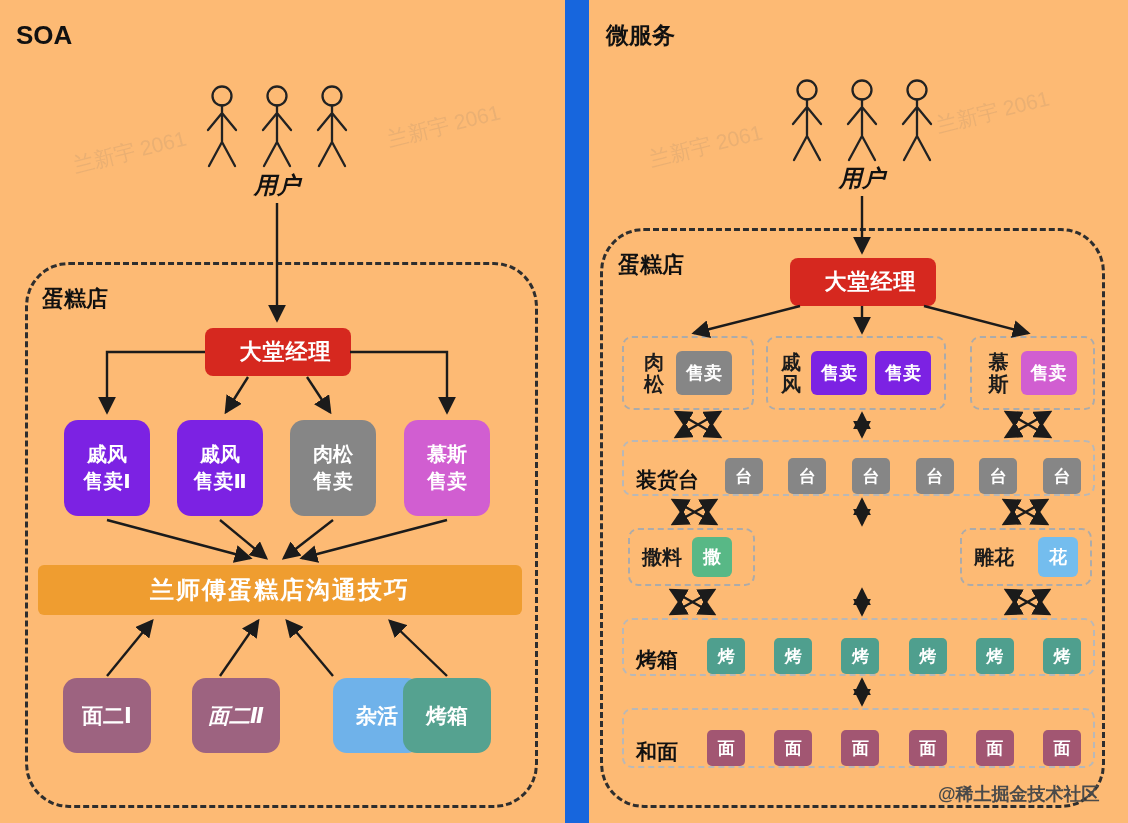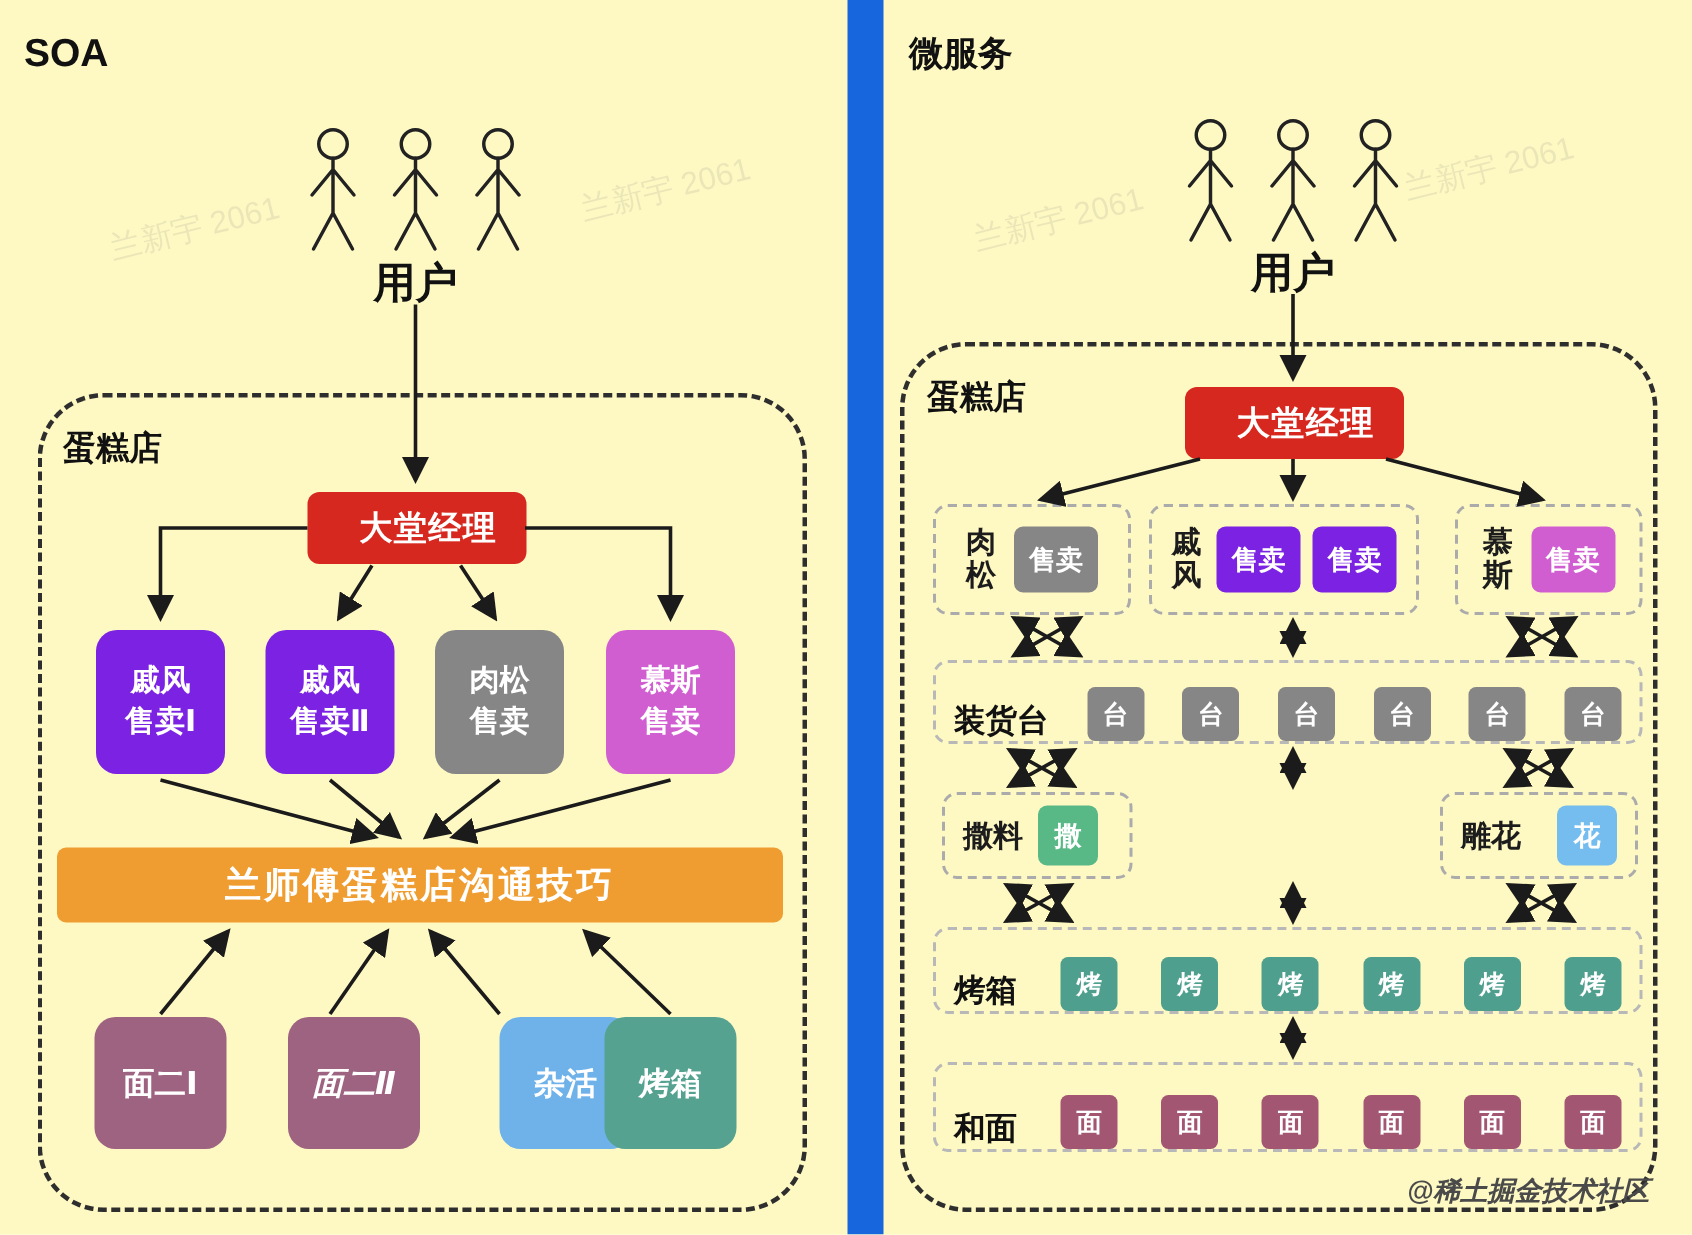--- a/index.html
+++ b/index.html
@@ -1,32 +1,32 @@
 <!DOCTYPE html>
 <html><head>
 <meta charset="utf-8">
 <style>
   * { margin:0; padding:0; box-sizing:border-box; }
   body { font-family:"Liberation Sans","DejaVu Sans",sans-serif; background:#ffffff; }
-  .stage { position:relative; width:1128px; height:823px; background:#fef9c3; overflow:hidden; }
+  .stage { position:relative; width:1128px; height:823px; background:#fdba74; overflow:hidden; }
   .divider { position:absolute; left:565px; top:0; width:24px; height:823px; background:#1766dd; }
   .panel-title { position:absolute; font-weight:bold; color:#111; }
   .wm { position:absolute; color:rgba(110,110,110,0.13); font-size:21px; transform:rotate(-14deg); white-space:nowrap; }
   .site-wm { position:absolute; color:#4a4a4a; font-size:18px; font-weight:bold; }
-  .users-label { position:absolute; font-weight:bold; font-size:28px; color:#111; text-align:center; }
+  .users-label { position:absolute; font-weight:bold; font-size:23px; color:#111; text-align:center;font-style:italic; }
   .dashed-region { position:absolute; border:3px dashed #2e2e2e; border-radius:44px; background:transparent; }
   .region-label { position:absolute; font-weight:bold; font-size:22px; color:#111; }
   .manager { position:absolute; background:#d6281f; color:#fff; font-weight:bold; font-size:22px;
              display:flex; align-items:center; justify-content:center; border-radius:8px; letter-spacing:1px;padding-left:15px; }
   .svc { position:absolute; width:86px; height:96px; border-radius:14px; color:#fff; font-weight:bold;
          font-size:20px; display:flex; flex-direction:column; align-items:center; justify-content:center;
          line-height:1.35; text-align:center; }
   .bus { position:absolute; background:#ef9d30; color:#fff; font-weight:bold; font-size:24px;
          display:flex; align-items:center; justify-content:center; border-radius:6px; letter-spacing:2px; }
-  .worker { position:absolute; width:88px; height:88px; border-radius:14px; color:#fff; font-weight:bold;
+  .worker { position:absolute; width:88px; height:75px; border-radius:14px; color:#fff; font-weight:bold;
             font-size:21px; display:flex; align-items:center; justify-content:center; }
   .group { position:absolute; border:2px dashed #ababab; border-radius:10px; display:flex;
            align-items:center; justify-content:center; gap:10px; padding:0 12px; }
   .group-label-v { width:22px; word-break:break-all; line-height:1.12; font-size:20px; font-weight:bold; color:#1c1c1c; }
   .group-label-h { font-size:20px; font-weight:bold; color:#1c1c1c; white-space:nowrap; }
   .unit { width:56px; height:44px; border-radius:6px; color:#fff; font-weight:bold; font-size:18px;
           display:flex; align-items:center; justify-content:center; flex:0 0 auto; }
   .unit.small { width:40px; height:40px; }
   .row-region { position:absolute; border:2px dashed #b8b8b8; border-radius:10px; display:flex;
                 align-items:flex-end; justify-content:space-between; padding:0 12px; }
@@ -145,21 +145,21 @@
   <div class="row-region" style="left:622px;top:708px;width:473px;height:60px;">
     <span class="row-label">和面</span>
     <span class="cell dplum-c">面</span>
     <span class="cell dplum-c">面</span>
     <span class="cell dplum-c">面</span>
     <span class="cell dplum-c">面</span>
     <span class="cell dplum-c">面</span>
     <span class="cell dplum-c">面</span>
   </div>
 
-  <div class="site-wm" style="left:938px;top:782px;font-style:italic;">@稀土掘金技术社区</div>
+  <div class="site-wm" style="left:938px;top:782px;">@稀土掘金技术社区</div>
 
   <svg class="overlay" width="1128" height="823" viewBox="0 0 1128 823">
     <defs>
       <marker id="ah" viewBox="0 0 10 10" refX="8.5" refY="5" markerWidth="7.5" markerHeight="7.5" orient="auto-start-reverse">
         <path d="M0,0 L10,5 L0,10 z" fill="#1b1b1b"></path>
       </marker>
       <g id="person" fill="none" stroke="#222" stroke-width="2.3" stroke-linecap="round">
         <circle cx="0" cy="0" r="9.5"></circle>
         <path d="M0,9.5 L0,46 M0,17 L-14,34 M0,17 L14,34 M0,46 L-13,70 M0,46 L13,70"></path>
       </g>

